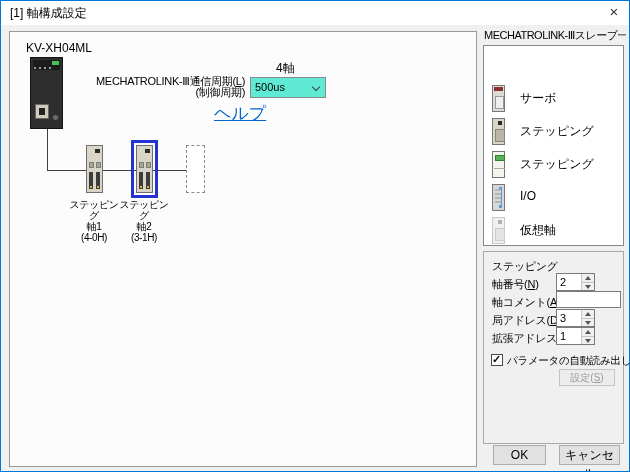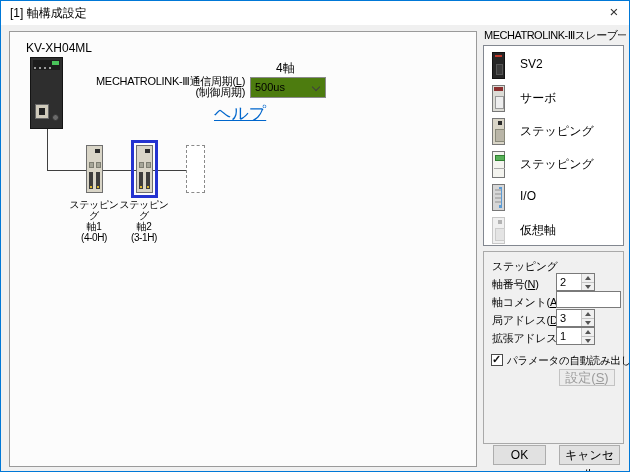--- a/index.html
+++ b/index.html
@@ -37,21 +37,21 @@
   .nd-slot.s1 { left: 2px; } .nd-slot.s2 { left: 9px; }
   .nd-conn { position: absolute; top: 26px; width: 4px; height: 17px; background: #3c3c3c; }
   .nd-conn.c1 { left: 2px; } .nd-conn.c2 { left: 9px; }
   .nd-conn::after { content:""; position:absolute; bottom:1px; left:1px; width:2px; height:2px; background:#d8b531; }
   #emptyslot { position: absolute; left: 176px; top: 113px; width: 19px; height: 48px; background: #ffffff; border: 1px dashed #8a8a8a; }
   .node-label { position: absolute; width: 56px; text-align: center; font-size: 10px; line-height: 11px; letter-spacing: -0.4px; top: 167px; }
   #nlabel1 { left: 56px; } #nlabel2 { left: 106px; }
   #max-axes-label { position: absolute; left: 94px; top: 28px; font-size: 12px; }
   #max-axes-value { position: absolute; left: 242px; top: 28px; font-size: 12px; margin-left: 24px; }
   #cycle-label { position: absolute; left: 60px; top: 44px; width: 175px; text-align: right; font-size: 11px; line-height: 11px; letter-spacing: -0.3px; }
-  #combo { position: absolute; left: 240px; top: 45px; width: 76px; height: 21px; background: #4d7c0f; border: 1px solid #8a8a8a; }
+  #combo { position: absolute; left: 240px; top: 45px; width: 76px; height: 21px; background: #5eead4; border: 1px solid #8a8a8a; }
   #combo-value { position: absolute; left: 4px; top: 0; line-height: 19px; font-size: 11px; }
   .chev { position: absolute; right: 6px; top: 6px; width: 6px; height: 6px; border-right: 1px solid #404040; border-bottom: 1px solid #404040; transform: rotate(45deg); }
   #help-link { position: absolute; left: 204px; top: 70px; font-size: 17px; color: #0066cc; text-decoration: underline; cursor: pointer; }
   
   #slv-header { position: absolute; left: 483px; top: 27px; width: 142px; font-size: 11px; letter-spacing: -0.5px; white-space: nowrap; overflow: hidden; }
   #listbox { position: absolute; left: 482px; top: 44px; width: 141px; height: 201px; background: #ffffff; border: 1px solid #828790; }
   .slv-row { position: absolute; left: 8px; width: 125px; height: 30px; }
   .slv-label { position: absolute; left: 28px; top: 5px; font-size: 12px; white-space: nowrap; }
   .dev { position: absolute; left: 0; top: 0; width: 13px; height: 27px; border: 1px solid #777; background: #ddd; }
   .dev::before, .dev::after { content: ""; position: absolute; }
@@ -85,21 +85,21 @@
   .spin-btns { width: 13px; display: flex; flex-direction: column; border-left: 1px solid #c5c5c5; }
   .spin-btn { flex: 1; background: #f0f0f0; position: relative; }
   .spin-btn.up { border-bottom: 1px solid #c5c5c5; }
   .tri { position: absolute; left: 3px; width: 0; height: 0; border-left: 3px solid transparent; border-right: 3px solid transparent; }
   .tri.t-up { top: 2px; border-bottom: 4px solid #555; }
   .tri.t-dn { top: 2px; border-top: 4px solid #555; }
   #comment-input { position: absolute; left: 72px; top: 39px; width: 65px; height: 17px; border: 1px solid #7a7a7a; background: #fff; font-family: "Liberation Sans", sans-serif; font-size: 11px; padding: 1px 3px; outline: none; }
   .cb { position: absolute; left: 7px; top: 102px; width: 12px; height: 12px; background: #fff; border: 1px solid #4a4a4a; }
   .cb[data-checked="true"]::after { content: "✓"; position: absolute; left: 0px; top: -2px; font-size: 11px; font-weight: bold; color: #111; }
   #lbl-autoread { top: 102px; left: 23px; font-size: 10.5px; }
-  #btn-config { position: absolute; left: 75px; top: 117px; width: 56px; height: 17px; background: #ececec; border: 1px solid #c3c3c3; color: #9b9b9b; font-size: 13px; text-align: center; line-height: 15px; }
+  #btn-config { position: absolute; left: 75px; top: 117px; width: 56px; height: 17px; background: #ececec; border: 1px solid #c3c3c3; color: #9b9b9b; font-size: 10px; text-align: center; line-height: 15px; }
   
   .btn { position: absolute; background: #e1e1e1; border: 1px solid #adadad; font-size: 12px; text-align: center; line-height: 18px; cursor: default; }
   #btn-ok { left: 492px; top: 444px; width: 53px; height: 20px; }
   #btn-cancel { left: 558px; top: 444px; width: 61px; height: 20px; }
   u { text-decoration: underline; }
 </style>
 </head>
 <body>
 
 <div id="win">
@@ -163,24 +163,20 @@
     <div id="combo">
       <span id="combo-value">500us</span>
       <i class="chev"></i>
     </div>
 
     <span id="help-link">ヘルプ</span>
   </div>
 
   <div id="slv-header">MECHATROLINK-Ⅲスレーブ一覧</div>
   <div id="listbox">
-    <div class="slv-row" style="top:6px">
-      <span class="dev" data-icon="sv2"></span>
-      <span class="slv-label">SV2</span>
-    </div>
     <div class="slv-row" style="top:39px">
       <span class="dev" data-icon="servo"></span>
       <span class="slv-label">サーボ</span>
     </div>
     <div class="slv-row" style="top:72px">
       <span class="dev" data-icon="stepping"></span>
       <span class="slv-label">ステッピング</span>
     </div>
     <div class="slv-row" style="top:105px">
       <span class="dev" data-icon="inverter"></span>

